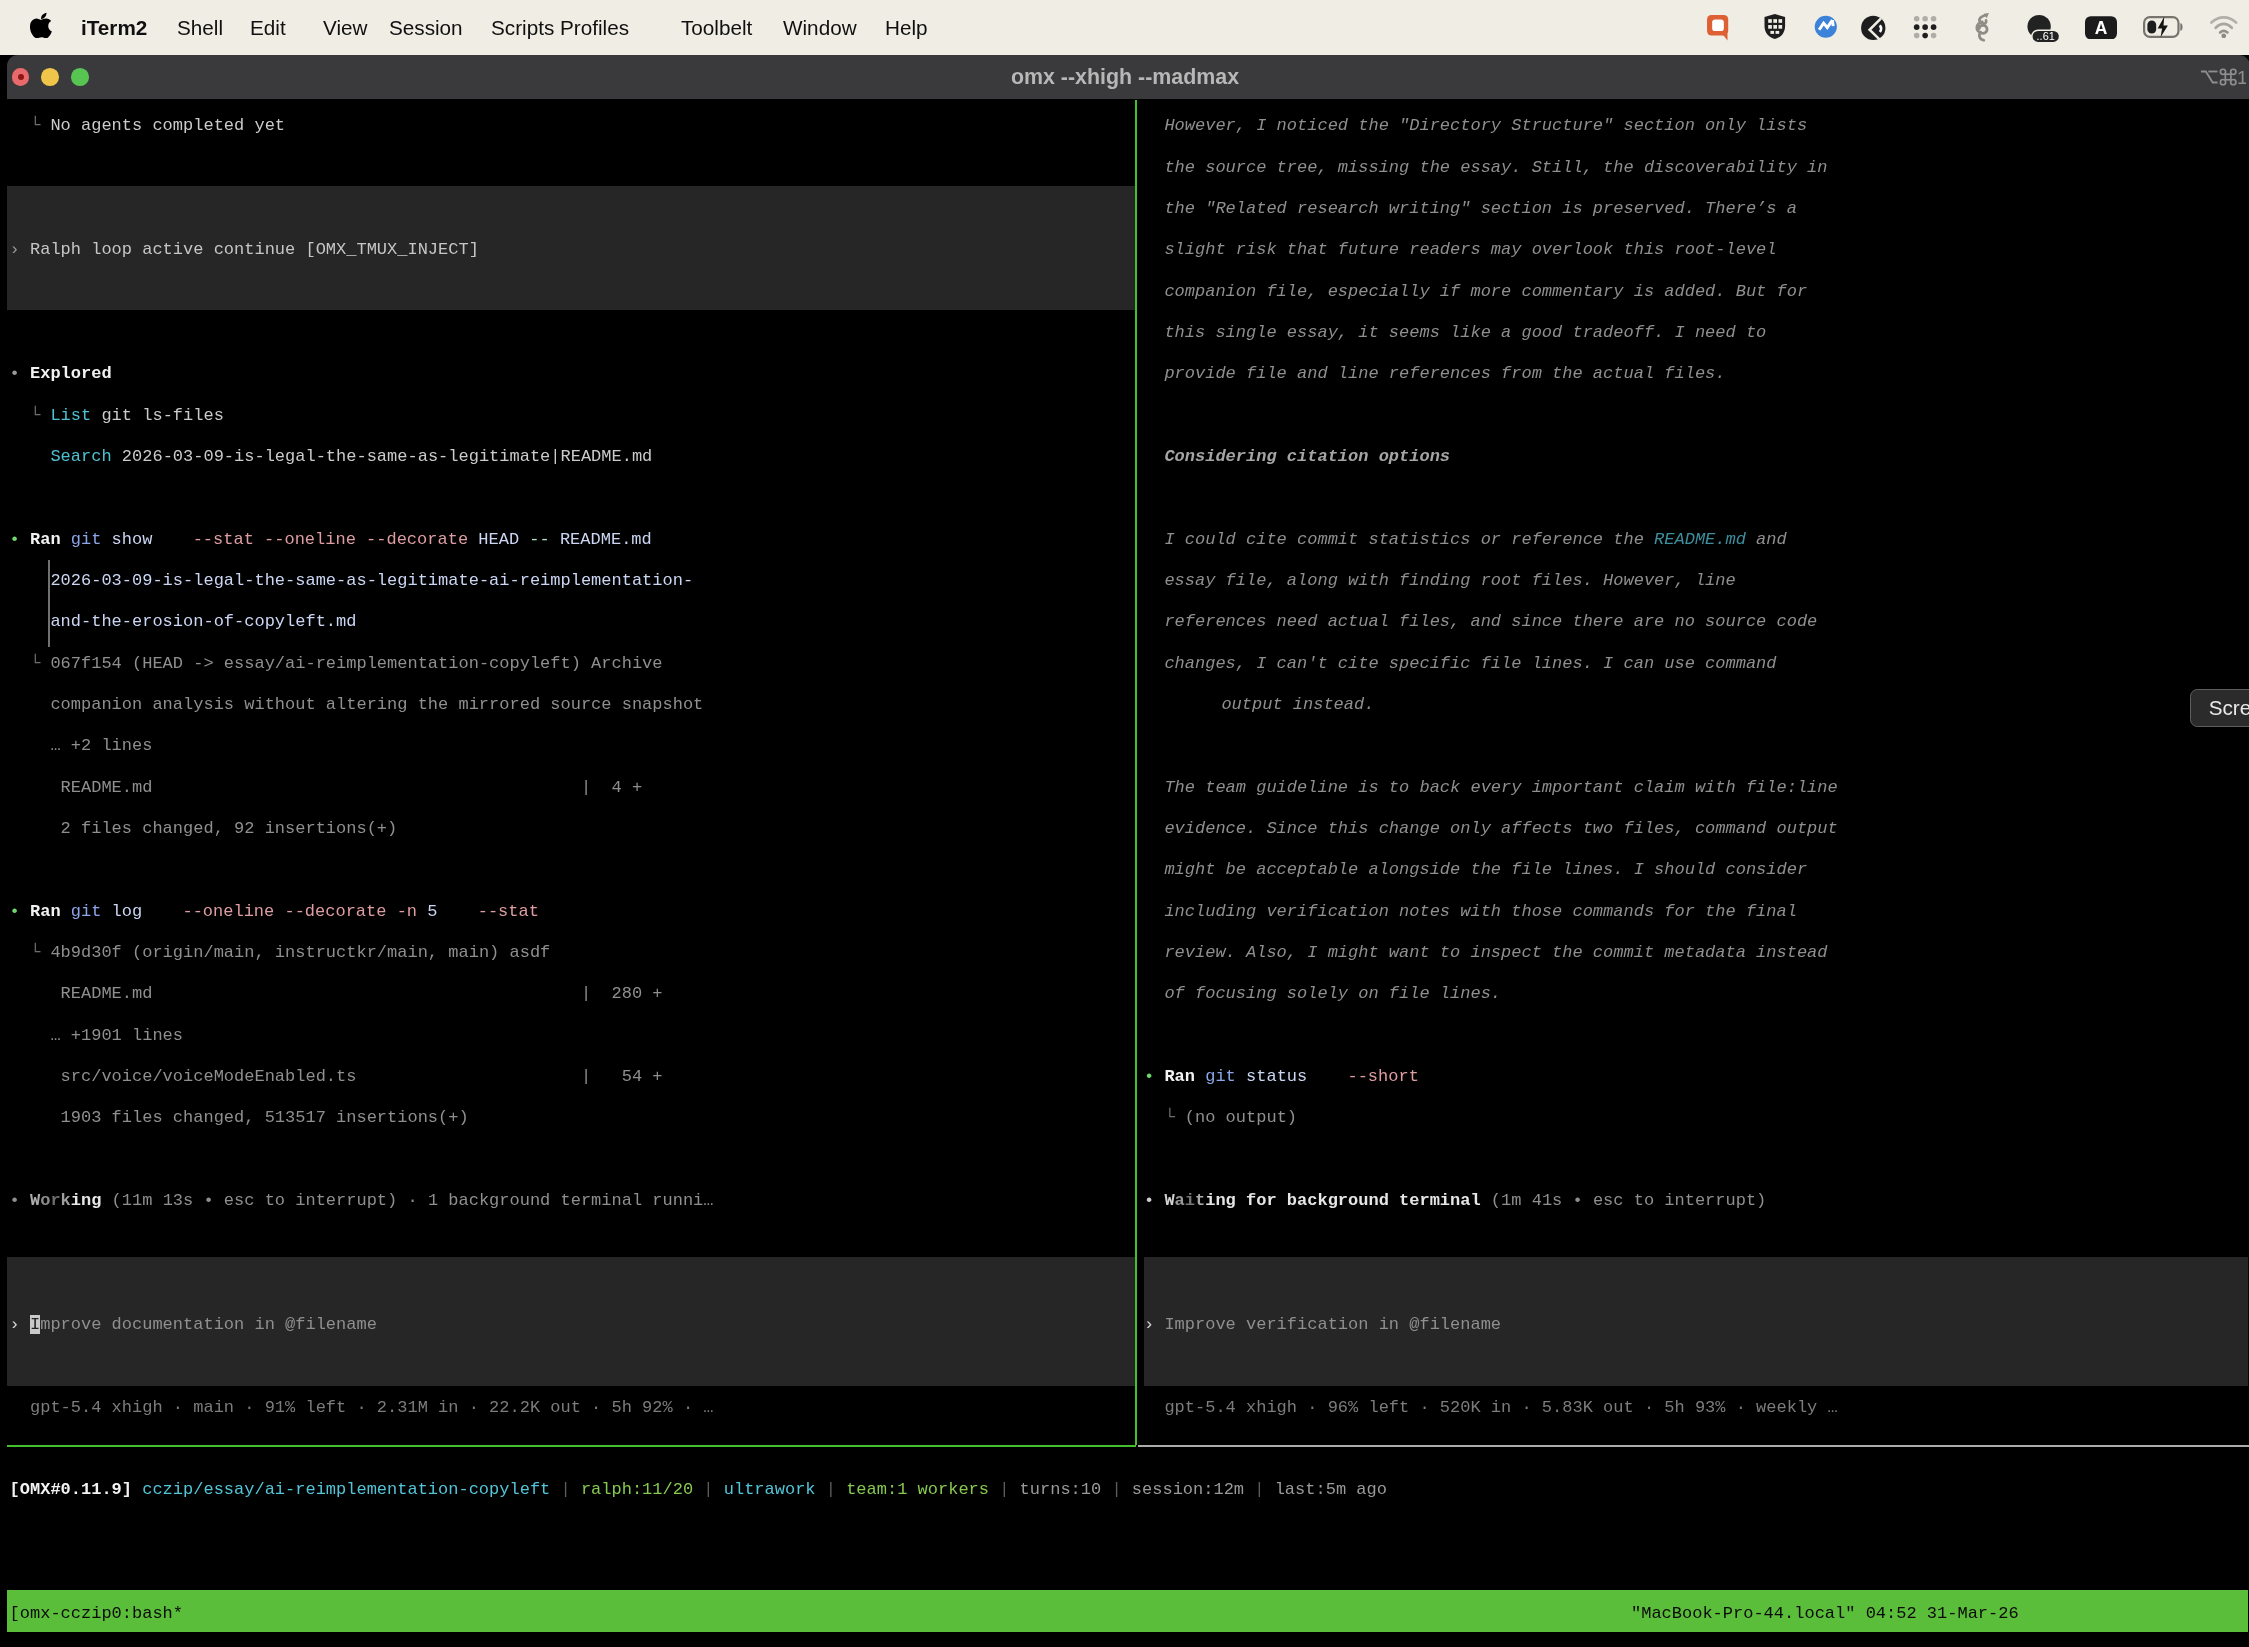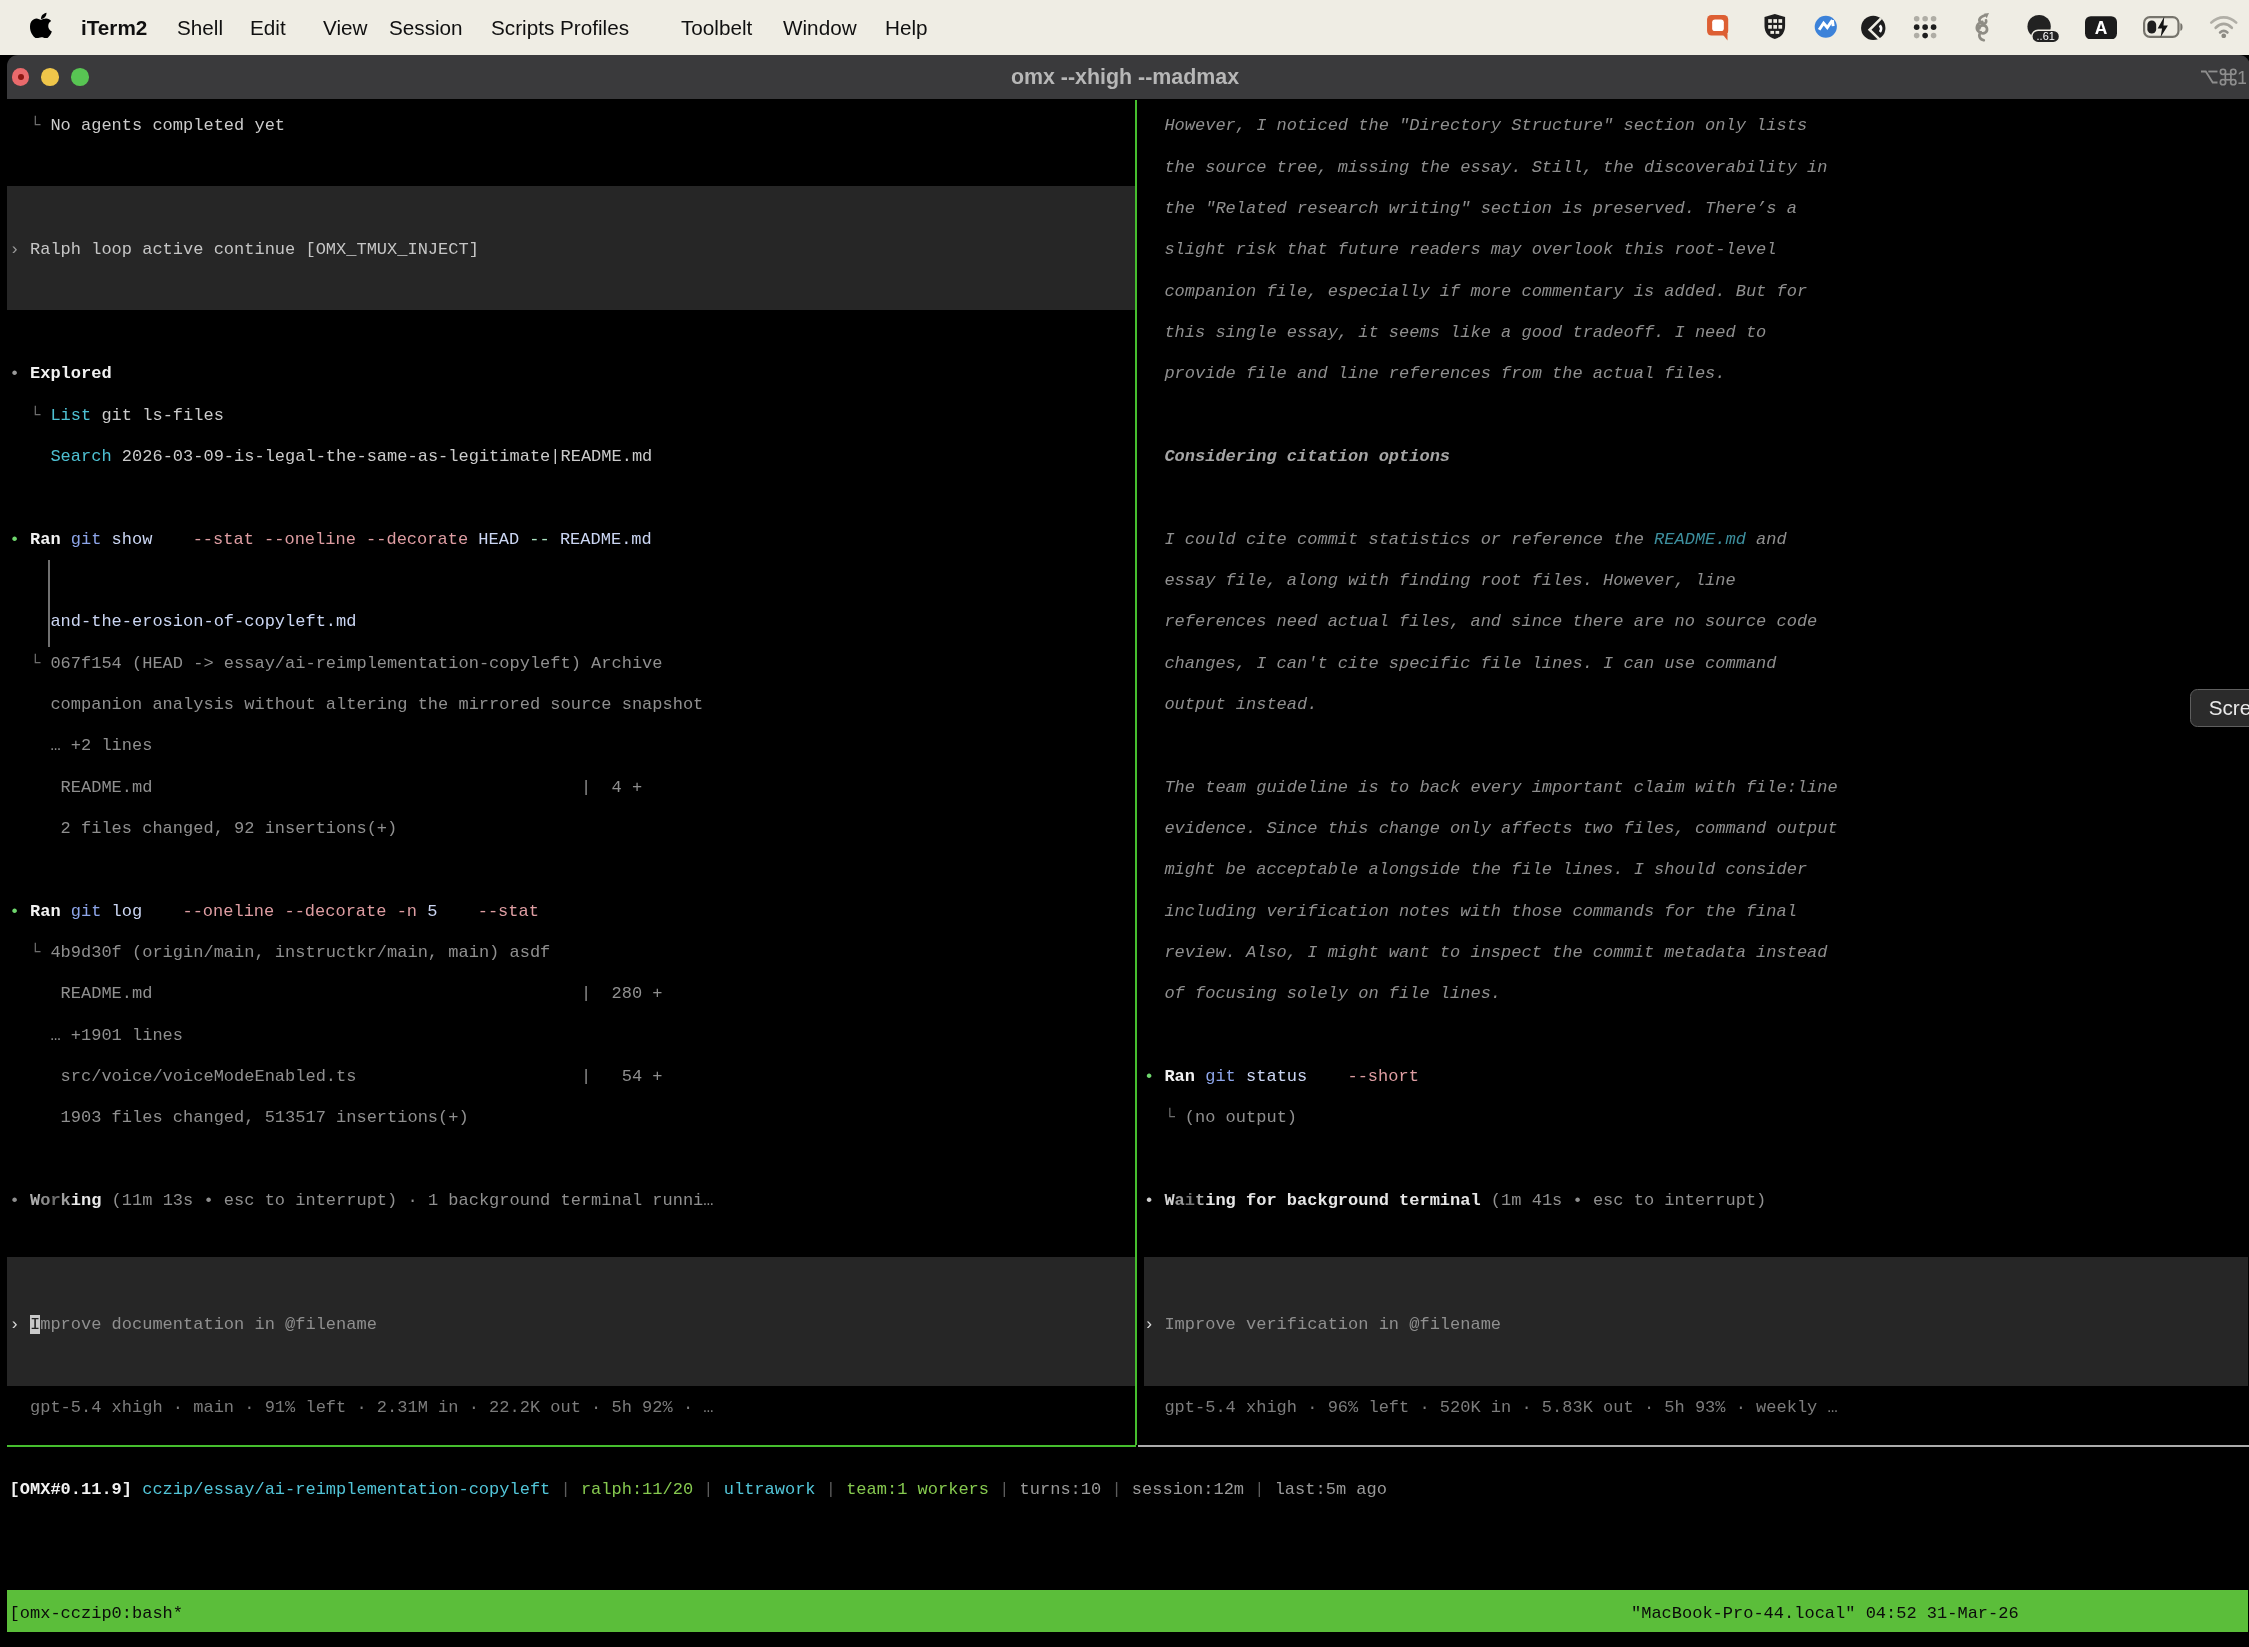--- a/index.html
+++ b/index.html
@@ -159,21 +159,21 @@
 <div class="abs" style="left:1135px;top:100px;width:2.2px;height:1345px;background:#46BE2E;"></div>
 <div class="abs" style="left:7.4px;top:1445px;width:1129px;height:2.2px;background:#46BE2E;"></div>
 <div class="abs" style="left:1138px;top:1445px;width:1111px;height:2.2px;background:#ABABAB;"></div>
 
 <div class="r L" style="top:103px"><span class="dk">  └ </span><span class="fg">No agents completed yet</span></div>
 <div class="r L" style="top:227px"><span class="gry">› </span><span style="color:#C6C6C6">Ralph loop active continue [OMX_TMUX_INJECT]</span></div>
 <div class="r L" style="top:351px"><span class="gry">• </span><span class="w">Explored</span></div>
 <div class="r L" style="top:393px"><span class="dk">  └ </span><span class="cy">List</span><span class="fg"> git ls-files</span></div>
 <div class="r L" style="top:434px"><span class="cy">    Search</span><span class="fg"> 2026-03-09-is-legal-the-same-as-legitimate|README.md</span></div>
 <div class="r L" style="top:517px"><span class="bul">• </span><span class="w">Ran</span><span class="git"> git</span><span class="arg"> show</span><span class="flag"> --stat --oneline --decorate</span><span class="arg"> HEAD</span><span class="mint"> --</span><span class="arg"> README.md</span></div>
-<div class="r L" style="top:558px"><span class="dk">    </span></div>
+<div class="r L" style="top:558px"><span class="dk">    </span><span class="arg">2026-03-09-is-legal-the-same-as-legitimate-ai-reimplementation-</span></div>
 <div class="r L" style="top:599px"><span class="dk">    </span><span class="arg">and-the-erosion-of-copyleft.md</span></div>
 <div class="r L" style="top:641px"><span class="dk">  └ </span><span class="dim">067f154 (HEAD -&gt; essay/ai-reimplementation-copyleft) Archive</span></div>
 <div class="r L" style="top:682px"><span class="dim">    companion analysis without altering the mirrored source snapshot</span></div>
 <div class="r L" style="top:723px"><span class="dim">    … +2 lines</span></div>
 <div class="r L" style="top:765px"><span class="dim">     README.md                                          |  4 +</span></div>
 <div class="r L" style="top:806px"><span class="dim">     2 files changed, 92 insertions(+)</span></div>
 <div class="r L" style="top:889px"><span class="bul">• </span><span class="w">Ran</span><span class="git"> git</span><span class="arg"> log</span><span class="flag"> --oneline --decorate -n</span><span class="arg"> 5</span><span class="flag"> --stat</span></div>
 <div class="r L" style="top:930px"><span class="dk">  └ </span><span class="dim">4b9d30f (origin/main, instructkr/main, main) asdf</span></div>
 <div class="r L" style="top:971px"><span class="dim">     README.md                                          |  280 +</span></div>
 <div class="r L" style="top:1013px"><span class="dim">    … +1901 lines</span></div>
@@ -189,21 +189,21 @@
 <div class="r" style="left:1144px;top:186px"><span class="it">  the "Related research writing" section is preserved. There’s a</span></div>
 <div class="r" style="left:1144px;top:227px"><span class="it">  slight risk that future readers may overlook this root-level</span></div>
 <div class="r" style="left:1144px;top:269px"><span class="it">  companion file, especially if more commentary is added. But for</span></div>
 <div class="r" style="left:1144px;top:310px"><span class="it">  this single essay, it seems like a good tradeoff. I need to</span></div>
 <div class="r" style="left:1144px;top:351px"><span class="it">  provide file and line references from the actual files.</span></div>
 <div class="r" style="left:1144px;top:434px"><span class="itb">  Considering citation options</span></div>
 <div class="r" style="left:1144px;top:517px"><span class="it">  I could cite commit statistics or reference the </span><span class="itlink">README.md</span><span class="it"> and</span></div>
 <div class="r" style="left:1144px;top:558px"><span class="it">  essay file, along with finding root files. However, line</span></div>
 <div class="r" style="left:1144px;top:599px"><span class="it">  references need actual files, and since there are no source code</span></div>
 <div class="r" style="left:1144px;top:641px"><span class="it">  changes, I can't cite specific file lines. I can use command</span></div>
-<div class="r" style="left:1144px;top:682px"><span class="it">  output instead.</span></div>
+<div class="r" style="left:1201px;top:682px"><span class="it">  output instead.</span></div>
 <div class="r" style="left:1144px;top:765px"><span class="it">  The team guideline is to back every important claim with file:line</span></div>
 <div class="r" style="left:1144px;top:806px"><span class="it">  evidence. Since this change only affects two files, command output</span></div>
 <div class="r" style="left:1144px;top:847px"><span class="it">  might be acceptable alongside the file lines. I should consider</span></div>
 <div class="r" style="left:1144px;top:889px"><span class="it">  including verification notes with those commands for the final</span></div>
 <div class="r" style="left:1144px;top:930px"><span class="it">  review. Also, I might want to inspect the commit metadata instead</span></div>
 <div class="r" style="left:1144px;top:971px"><span class="it">  of focusing solely on file lines.</span></div>
 <div class="r" style="left:1144px;top:1054px"><span class="bul">• </span><span class="w">Ran</span><span class="git"> git</span><span class="arg"> status</span><span class="flag"> --short</span></div>
 <div class="r" style="left:1144px;top:1095px"><span class="dk">  └ </span><span class="dim">(no output)</span></div>
 <div class="r" style="left:1144px;top:1178px"><span style="color:#D0D0D0">• </span><span class="b" style="color:#D0D0D0">W</span><span class="b" style="color:#9A9A9A">a</span><span class="b" style="color:#757575">i</span><span class="b" style="color:#ABABAB">t</span><span class="b" style="color:#E6E6E6">ing for background terminal</span><span class="dim"> (1m 41s • esc to interrupt)</span></div>
 <div class="r" style="left:1144px;top:1302px"><span style="color:#D8D8D8">› </span><span class="dim">Improve verification in @filename</span></div>

